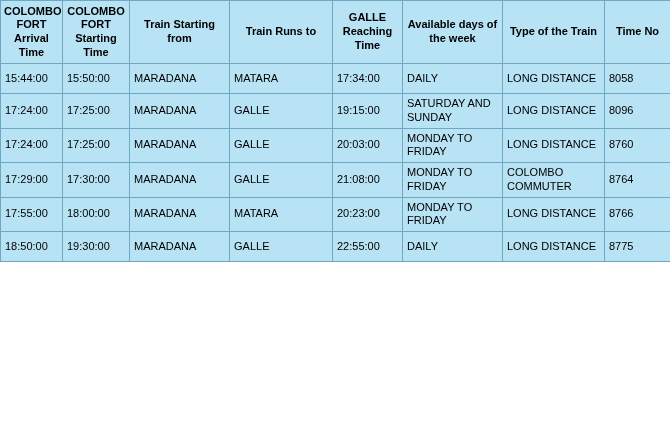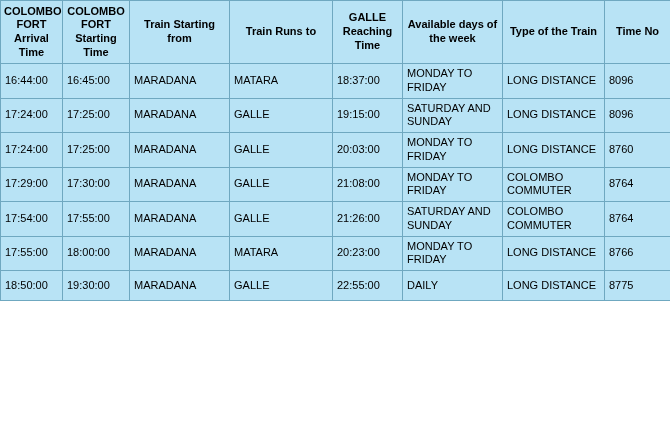--- a/index.html
+++ b/index.html
@@ -71,29 +71,29 @@
       <th>COLOMBO FORT Starting Time</th>
       <th>Train Starting from</th>
       <th>Train Runs to</th>
       <th>GALLE Reaching Time</th>
       <th>Available days of the week</th>
       <th>Type of the Train</th>
       <th>Time No</th>
     </tr>
   </thead>
   <tbody id="tbody">
-      <tr class="row-tall">
-        <td>16:44:00</td>
-        <td>16:45:00</td>
+      <tr>
+        <td>15:44:00</td>
+        <td>15:50:00</td>
         <td>MARADANA</td>
         <td>MATARA</td>
-        <td>18:37:00</td>
-        <td>MONDAY TO FRIDAY</td>
+        <td>17:34:00</td>
+        <td>DAILY</td>
         <td>LONG DISTANCE</td>
-        <td>8096</td>
+        <td>8058</td>
       </tr>
       <tr class="row-tall">
         <td>17:24:00</td>
         <td>17:25:00</td>
         <td>MARADANA</td>
         <td>GALLE</td>
         <td>19:15:00</td>
         <td>SATURDAY AND SUNDAY</td>
         <td>LONG DISTANCE</td>
         <td>8096</td>
@@ -112,30 +112,20 @@
         <td>17:29:00</td>
         <td>17:30:00</td>
         <td>MARADANA</td>
         <td>GALLE</td>
         <td>21:08:00</td>
         <td>MONDAY TO FRIDAY</td>
         <td>COLOMBO COMMUTER</td>
         <td>8764</td>
       </tr>
       <tr class="row-tall">
-        <td>17:54:00</td>
-        <td>17:55:00</td>
-        <td>MARADANA</td>
-        <td>GALLE</td>
-        <td>21:26:00</td>
-        <td>SATURDAY AND SUNDAY</td>
-        <td>COLOMBO COMMUTER</td>
-        <td>8764</td>
-      </tr>
-      <tr class="row-tall">
         <td>17:55:00</td>
         <td>18:00:00</td>
         <td>MARADANA</td>
         <td>MATARA</td>
         <td>20:23:00</td>
         <td>MONDAY TO FRIDAY</td>
         <td>LONG DISTANCE</td>
         <td>8766</td>
       </tr>
       <tr>

